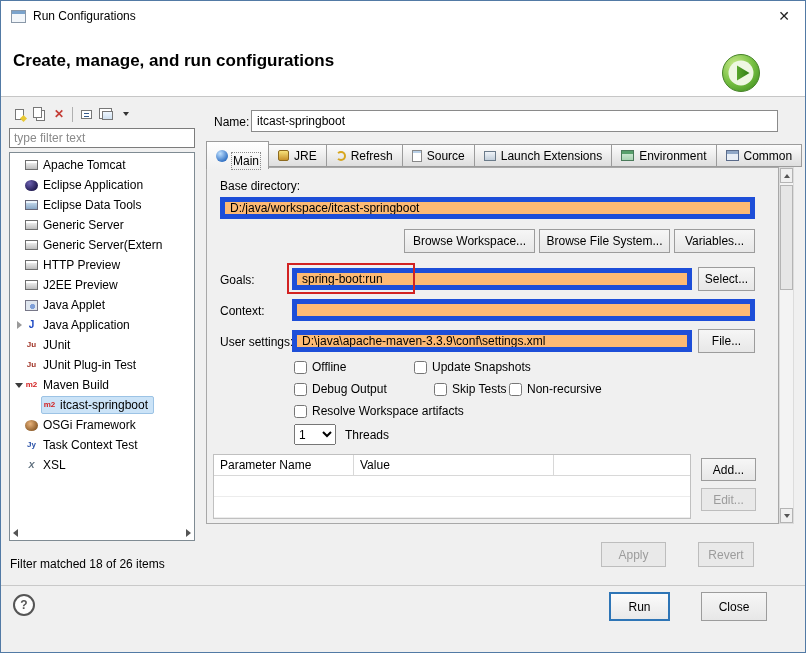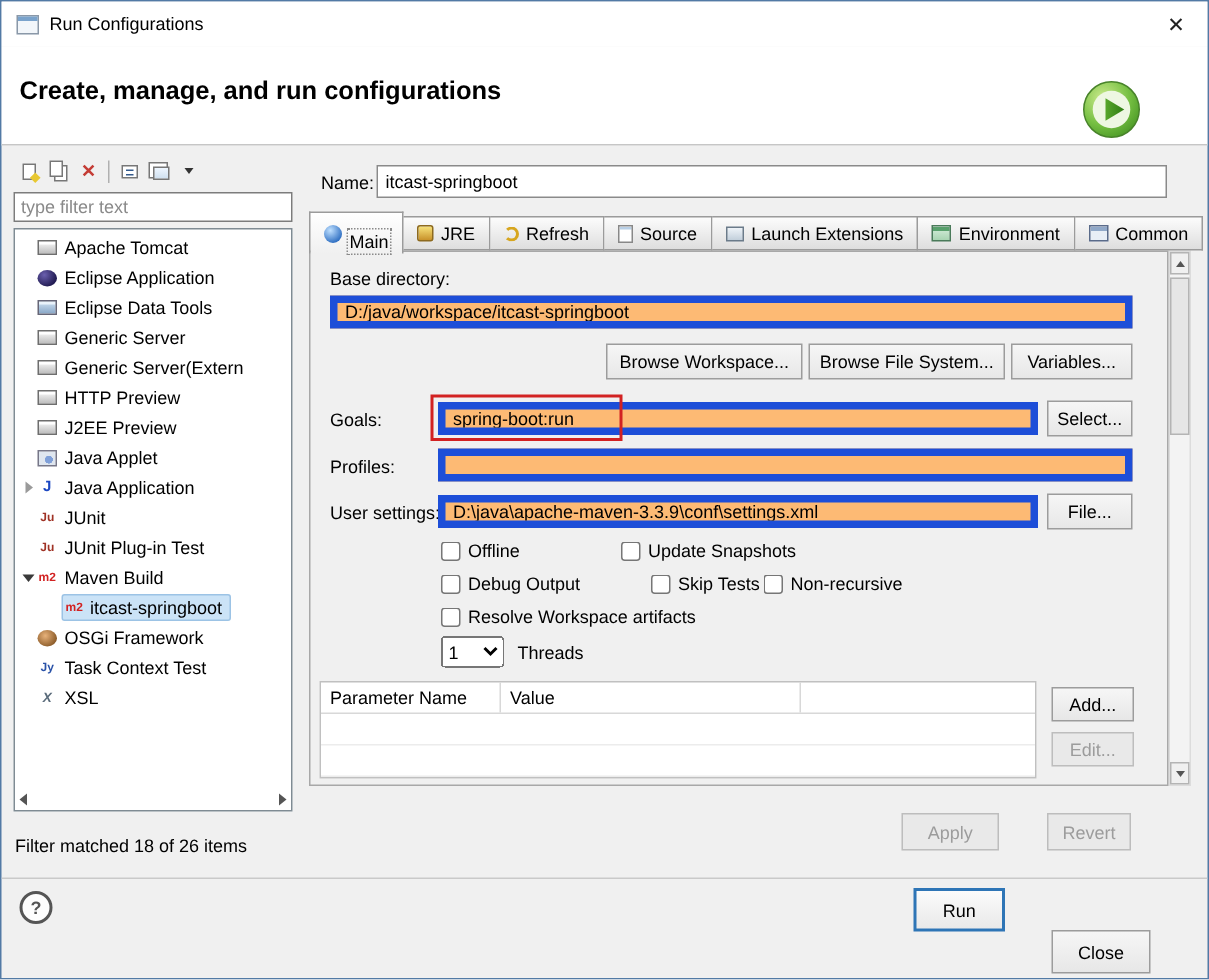--- a/index.html
+++ b/index.html
@@ -111,41 +111,41 @@
   .cb-debug{left:87px;top:213px;}
   .cb-skip{left:227px;top:213px;}
   .cb-nonrec{left:302px;top:213px;}
   .cb-resolve{left:87px;top:235px;}
   .threads-select{position:absolute;left:87px;top:256px;width:42px;height:21px;font-family:inherit;font-size:12px;}
   .threads-lbl{left:138px;top:260px;}
 
   .ptable{position:absolute;left:6px;top:286px;width:478px;height:65px;background:#fff;border:1px solid #c0c0c0;}
   .pt-head{display:flex;height:21px;border-bottom:1px solid #d8d8d8;}
   .pt-col{padding:3px 6px;border-right:1px solid #d8d8d8;white-space:nowrap;overflow:hidden;}
-  .pt-c1{width:120px;}
+  .pt-c1{width:140px;}
   .pt-c2{width:200px;}
   .pt-c3{flex:1;border-right:none;}
   .pt-row{height:21px;border-bottom:1px solid #ececec;}
 
   
   .vscroll{position:absolute;left:778px;top:166px;width:15px;height:357px;background:#f3f3f3;border:1px solid #dcdcdc;}
   .sb-btn{position:absolute;left:0;width:13px;height:15px;background:#f0f0f0;border:1px solid #b4b4b4;display:flex;align-items:center;justify-content:center;}
   .sb-up{top:0;}
   .sb-down{bottom:0;}
   .sb-thumb{position:absolute;left:0;top:17px;width:13px;height:105px;background:#e6e6e6;border:1px solid #b4b4b4;}
   .tri-up{width:0;height:0;border-left:3px solid transparent;border-right:3px solid transparent;border-bottom:4px solid #555;}
   .tri-down{width:0;height:0;border-left:3px solid transparent;border-right:3px solid transparent;border-top:4px solid #555;}
 
   
   .apply{left:600px;top:541px;width:65px;height:25px;}
   .revert{left:697px;top:541px;width:56px;height:25px;}
   .footer-sep{position:absolute;left:0;top:584px;width:100%;height:1px;background:#c9c9c9;}
   .help-btn{position:absolute;left:12px;top:593px;width:22px;height:22px;border:2px solid #555;border-radius:50%;display:flex;align-items:center;justify-content:center;font-weight:bold;color:#555;background:#fdfdfd;}
   .run-btn{left:608px;top:591px;width:61px;height:29px;border:2px solid #2e75b6;background:linear-gradient(#fbfbfb,#e9e9e9);}
-  .close-btn2{left:700px;top:591px;width:66px;height:29px;margin-top:28px;}
+  .close-btn2{left:700px;top:591px;width:66px;height:29px;}
 </style>
 </head>
 <body>
 
 <div class="window">
 
   <div class="titlebar">
     <span class="app-icon">
         <span class="app-icon-bar"></span>
       </span>
@@ -330,21 +330,21 @@
     <input type="text" class="basedir-input" value="D:/java/workspace/itcast-springboot" style="">
     <button class="btn bw">Browse Workspace...</button>
     <button class="btn bf">Browse File System...</button>
     <button class="btn vars">Variables...</button>
 
     <span class="lbl goals-lbl">Goals:</span>
     <input type="text" class="goals-input" value="spring-boot:run" style="">
     <button class="btn select-btn">Select...</button>
     <div class="red-annotation"></div>
 
-    <span class="lbl profiles-lbl">Profiles:</span>
+    <span class="lbl profiles-lbl">Context:</span>
     <input type="text" class="profiles-input" value="" style="">
 
     <span class="lbl us-lbl">User settings:</span>
     <input type="text" class="us-input" value="D:\java\apache-maven-3.3.9\conf\settings.xml" style="">
     <button class="btn file-btn">File...</button>
 
     <label class="cb cb-offline">
       <input type="checkbox" style="">
       <span>Offline</span>
     </label>

